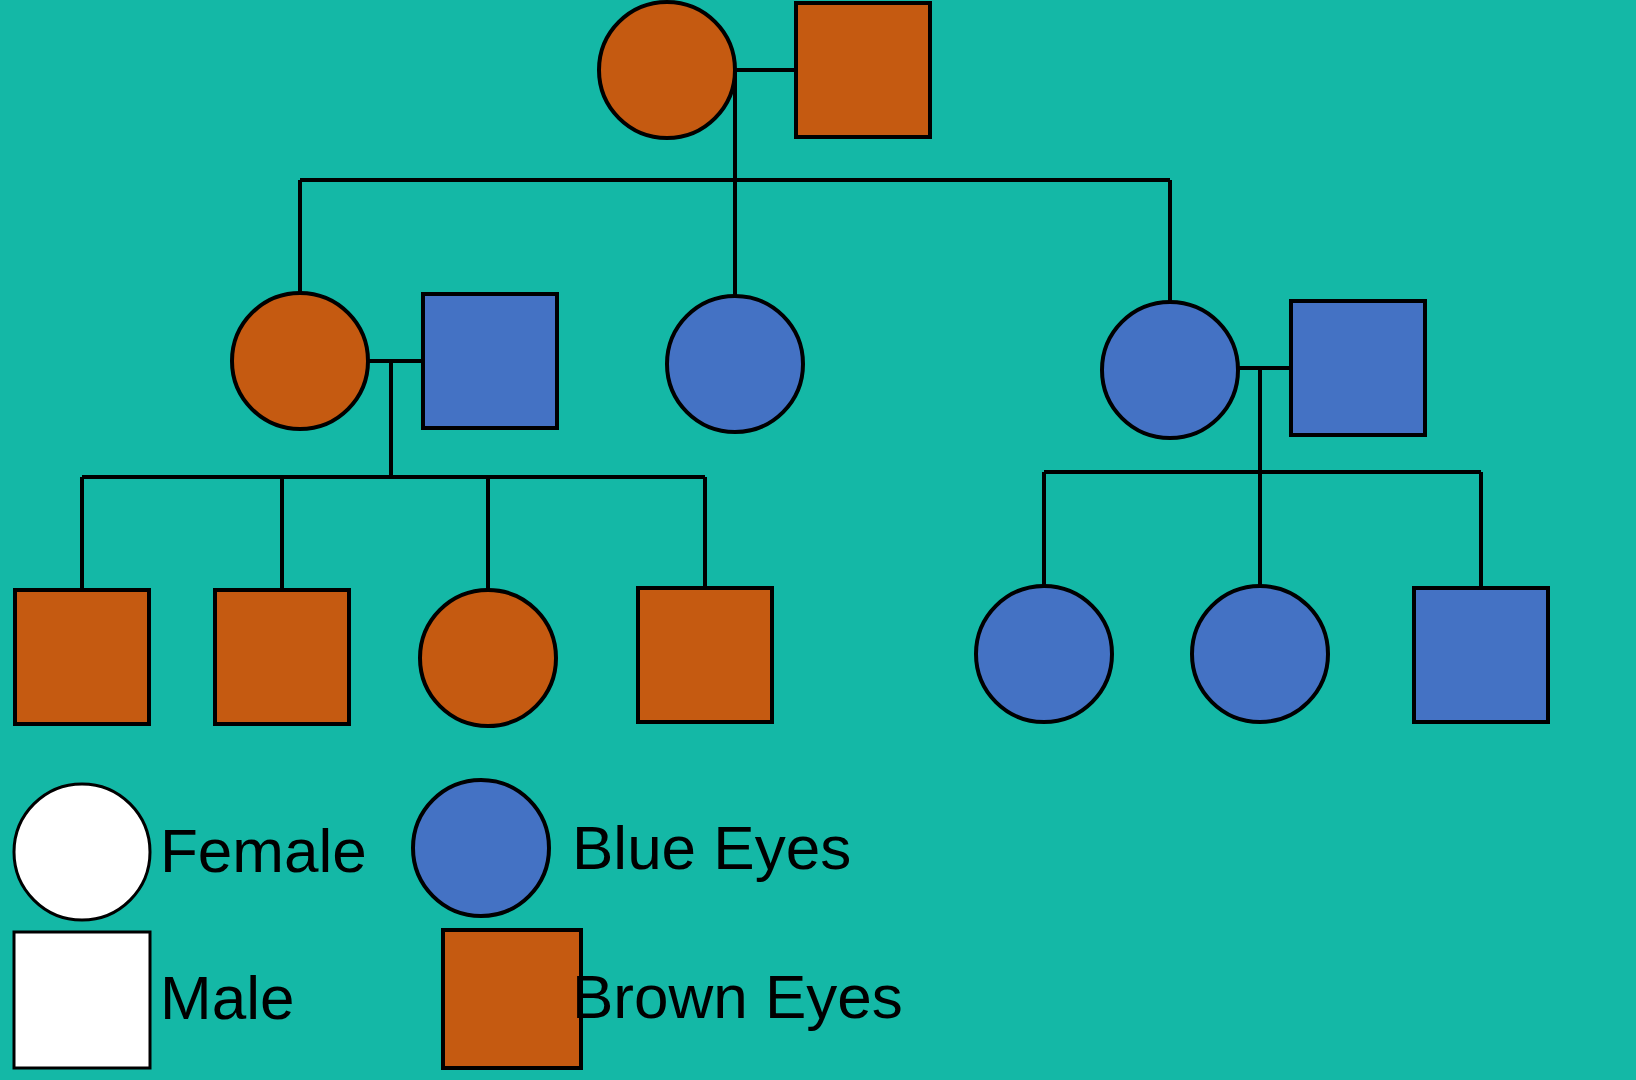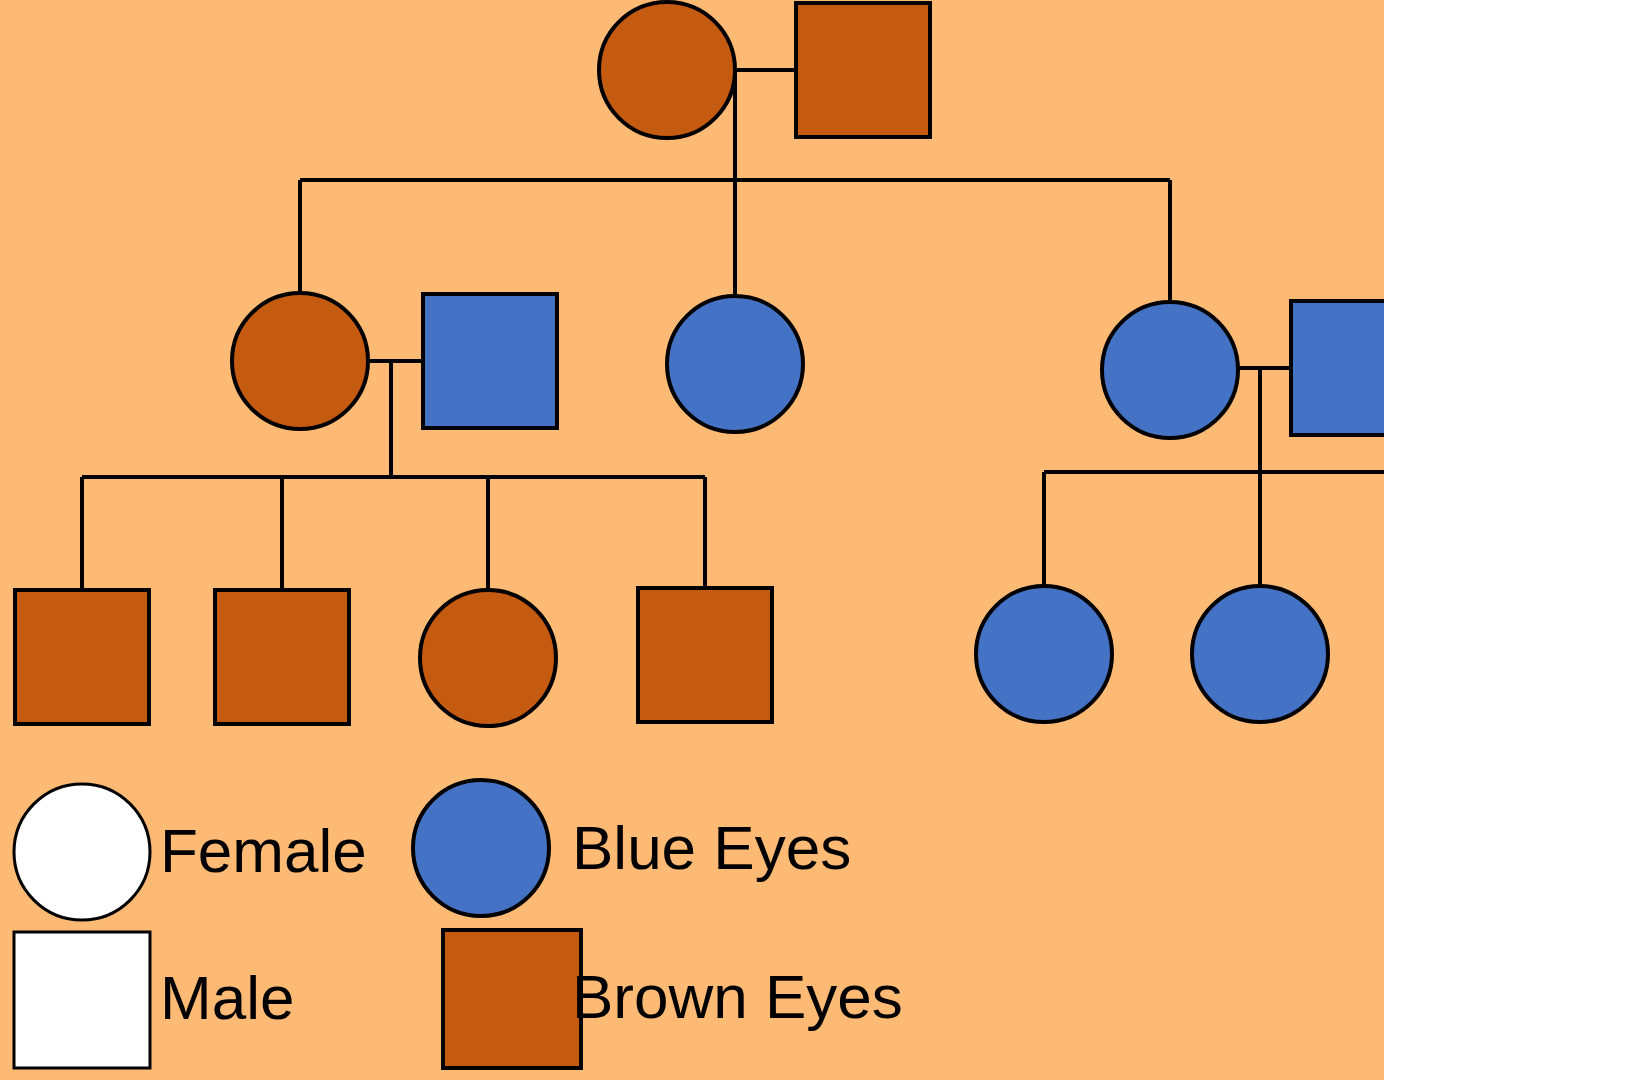--- a/index.html
+++ b/index.html
@@ -5,23 +5,23 @@
   html, body {
     margin: 0;
     padding: 0;
     background: #ffffff;
   }
   body {
     font-family: "Liberation Sans", sans-serif;
   }
   #pedigree-root {
     position: relative;
-    width: 1384px;
+    width: 1636px;
     height: 1080px;
-    background: #fdba74;
+    background: #14b8a6;
     overflow: hidden;
   }
   #pedigree-svg {
     position: absolute;
     left: 0;
     top: 0;
     width: 1636px;
     height: 1080px;
     display: block;
   }

